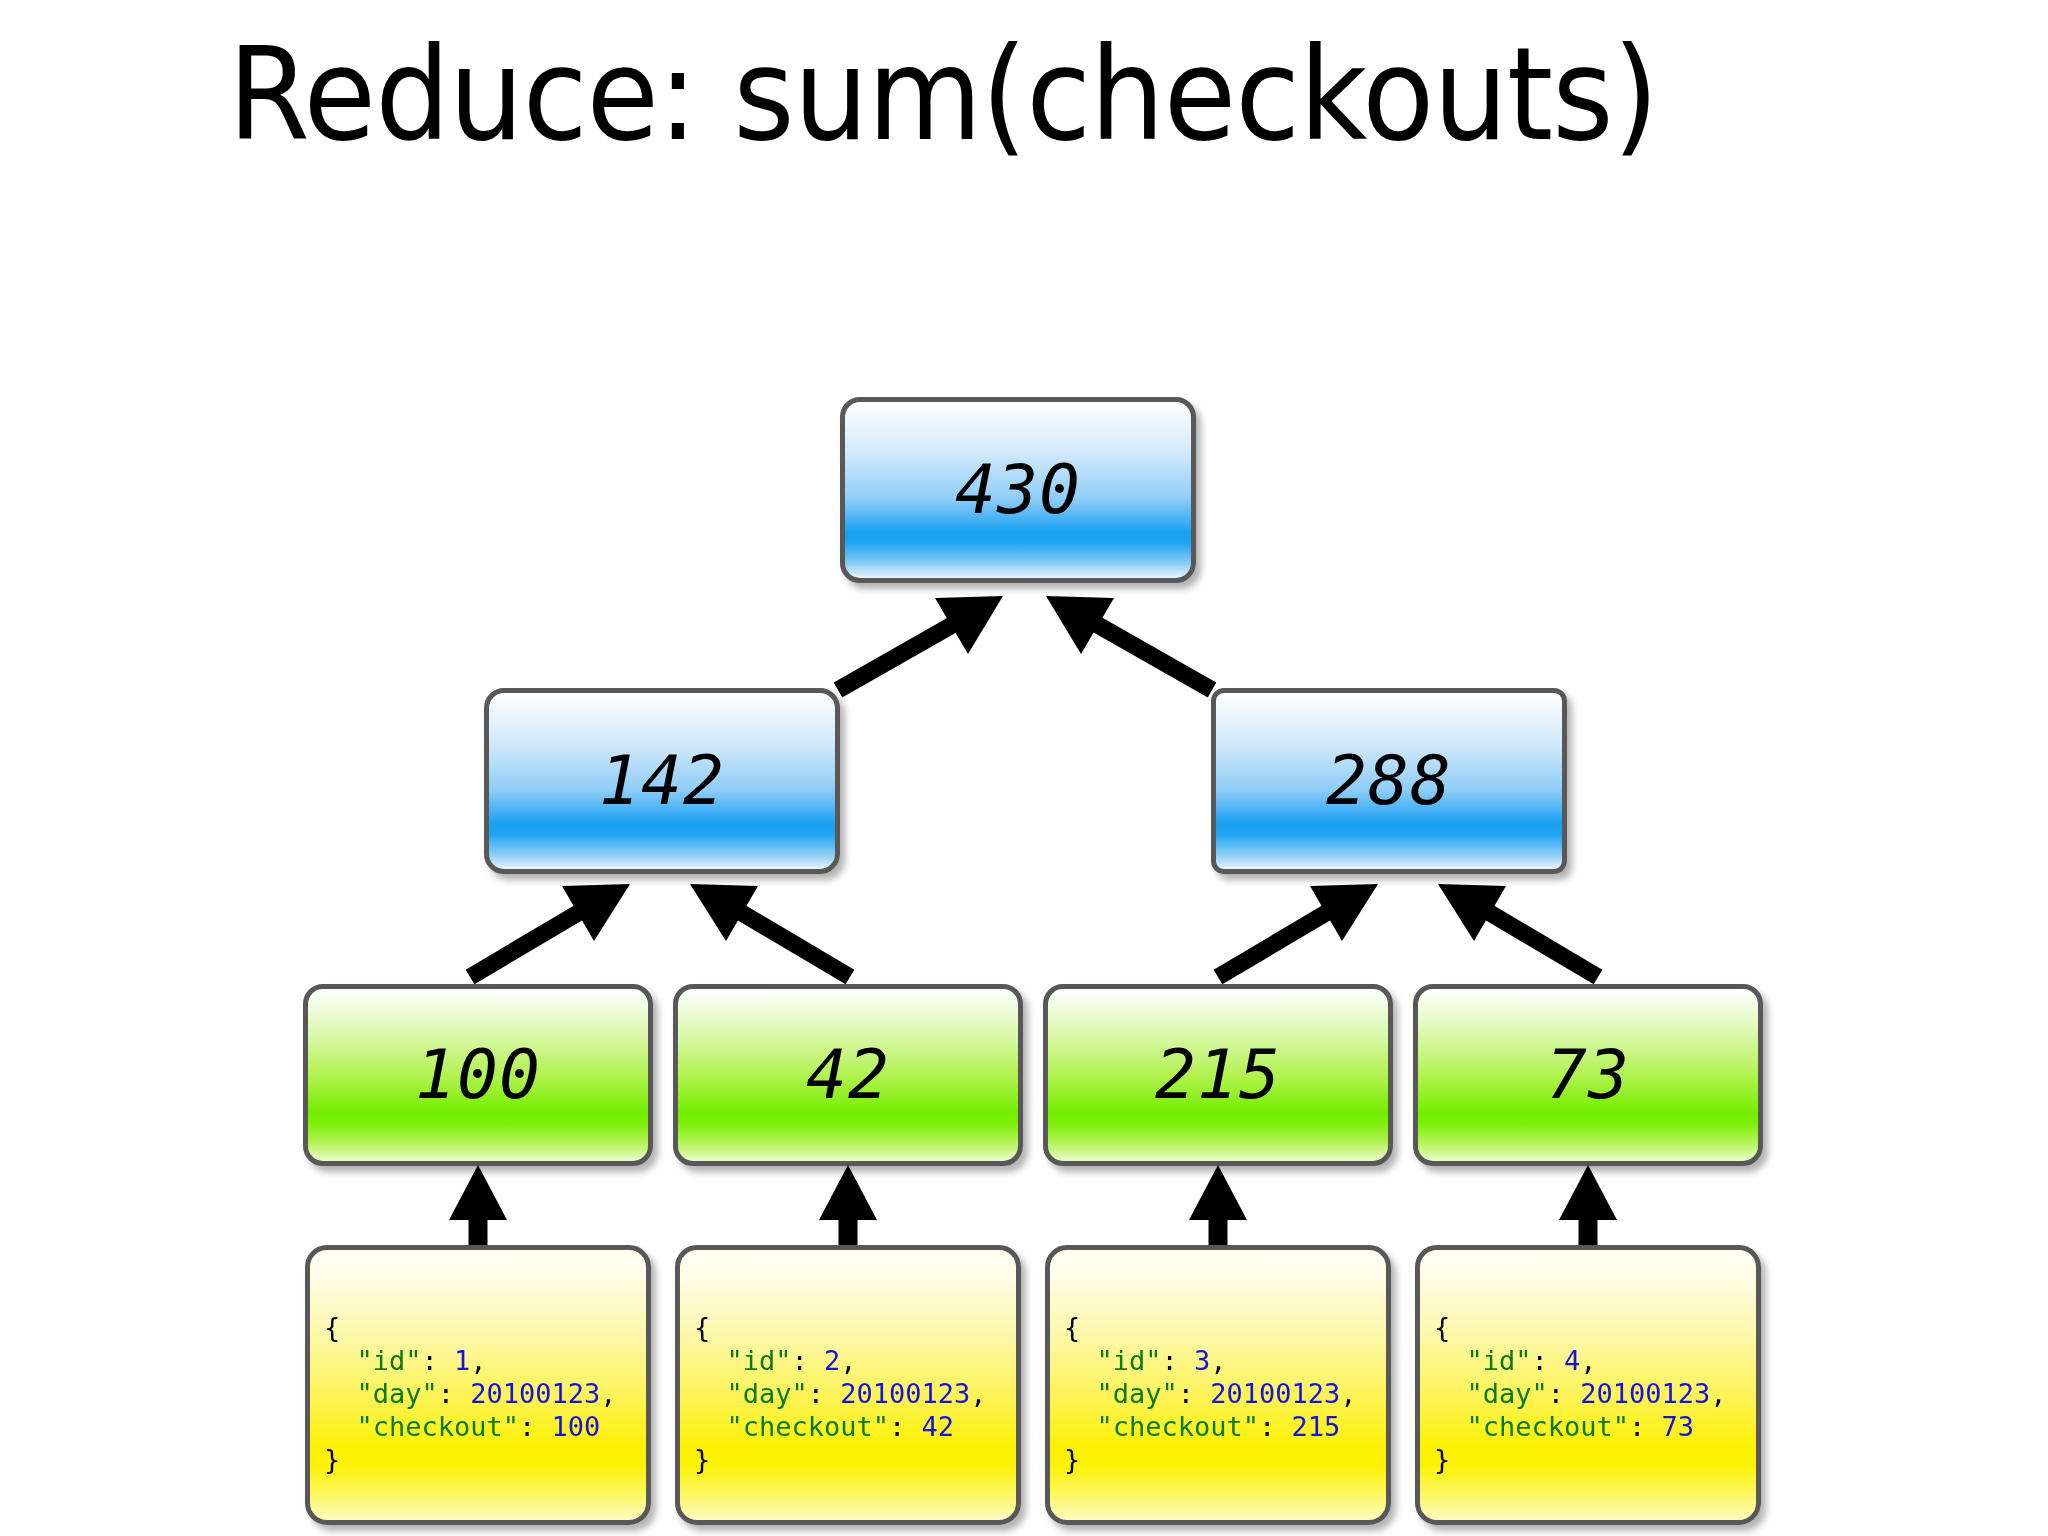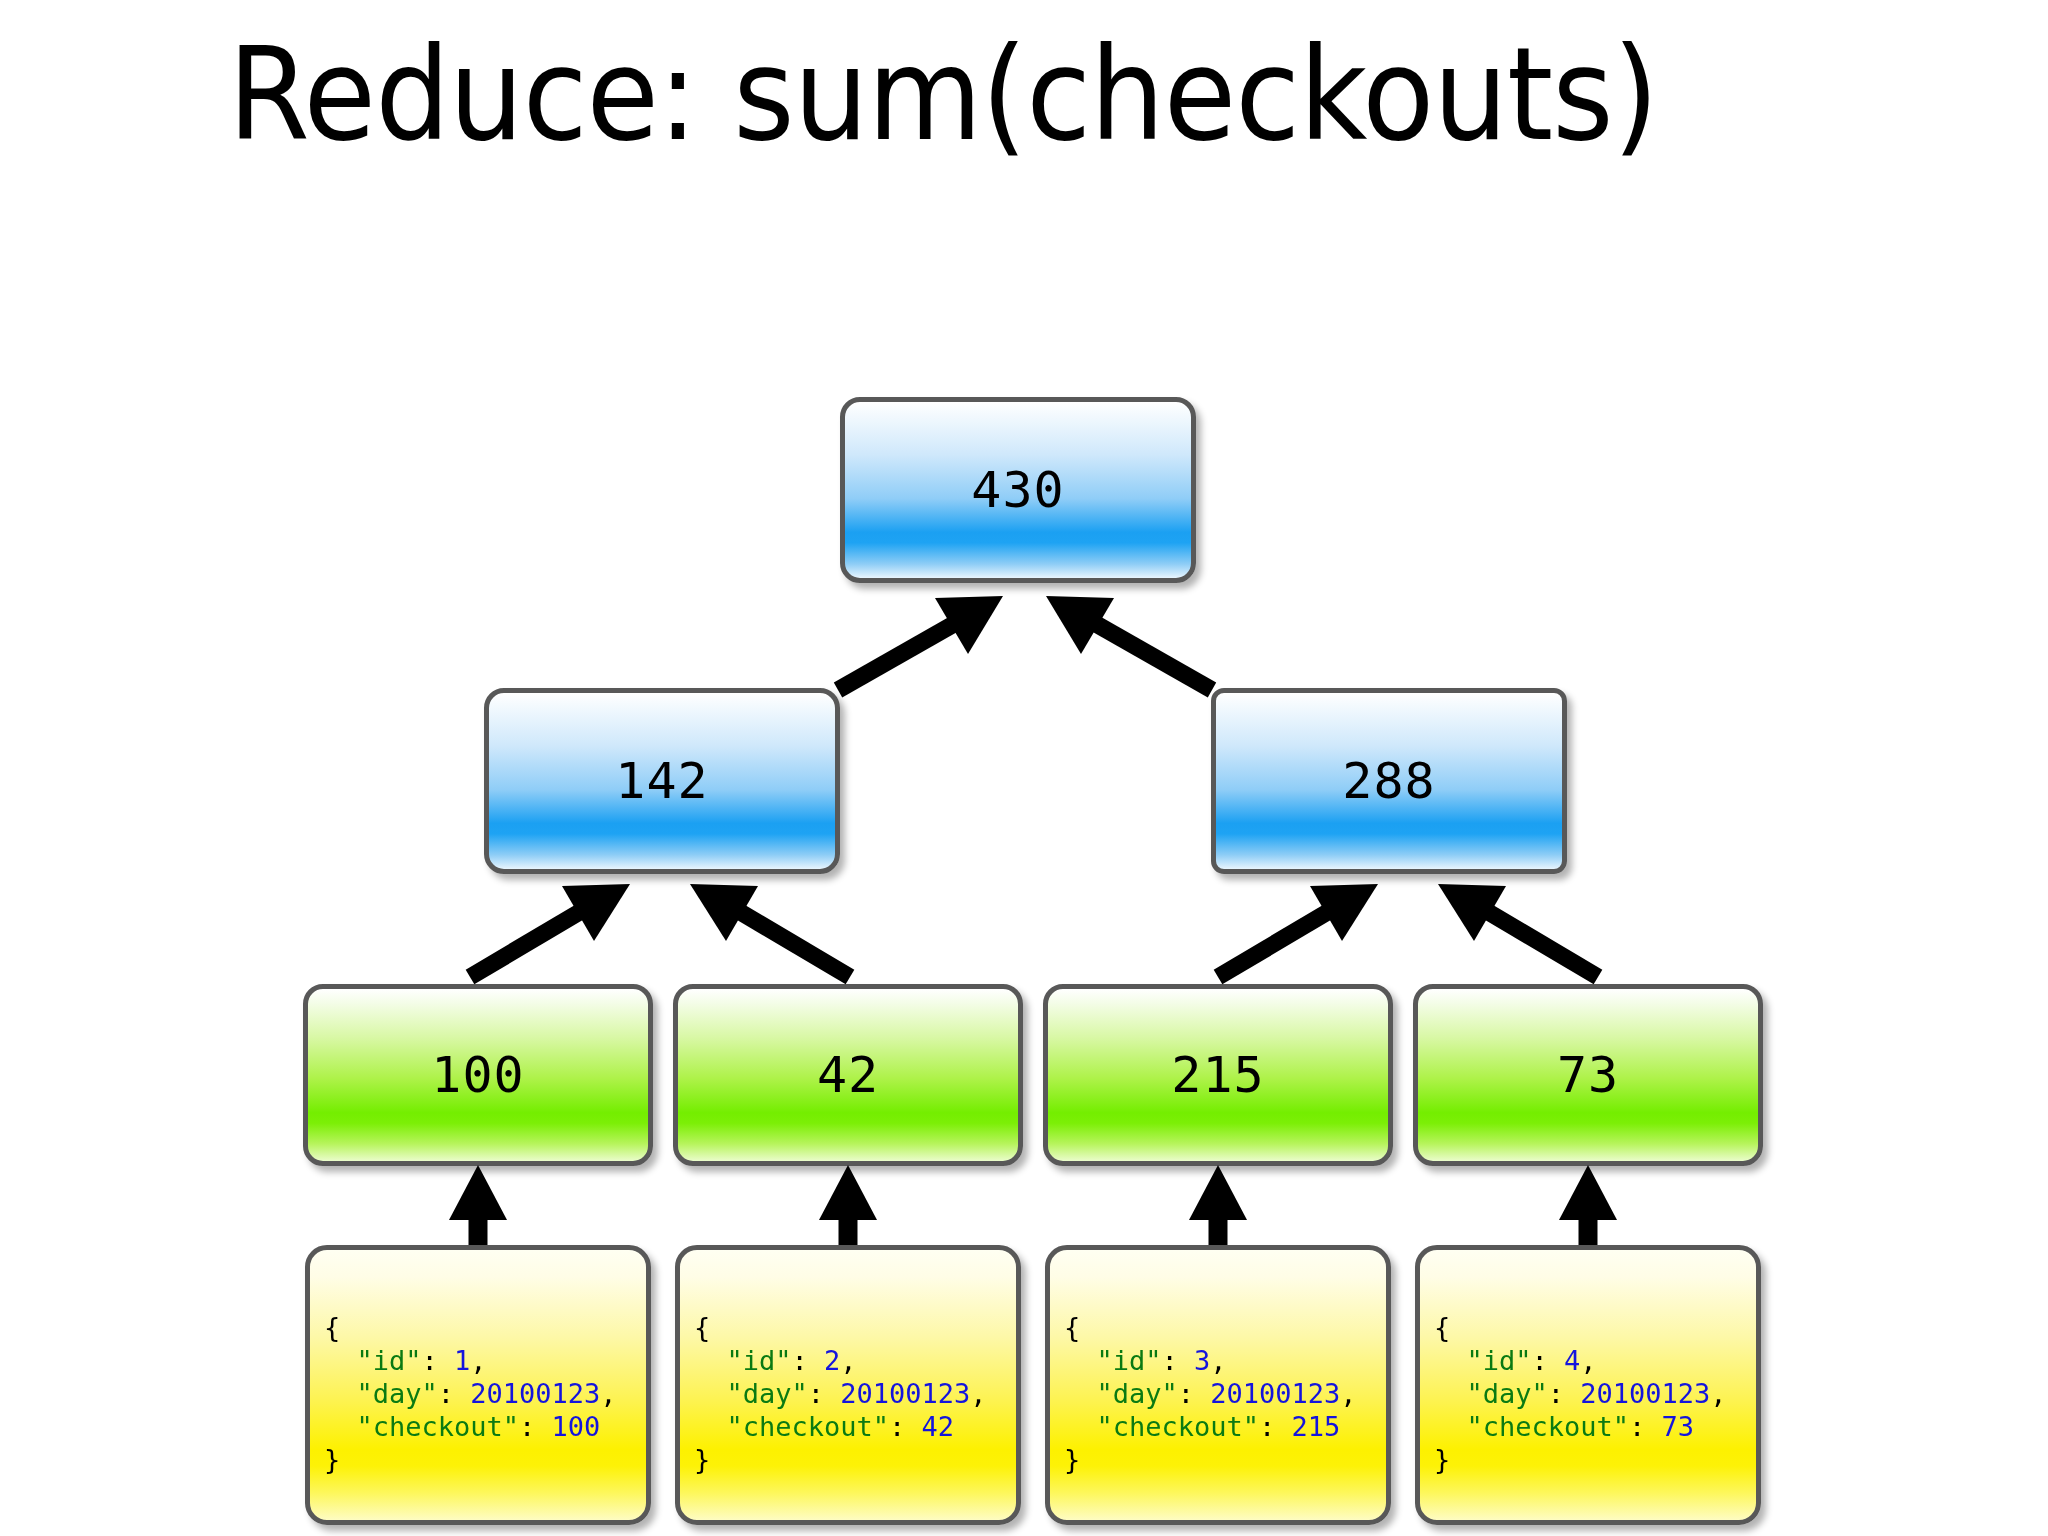--- a/index.html
+++ b/index.html
@@ -39,26 +39,27 @@
     border: 5px solid #585858;
     border-radius: 20px;
     box-shadow: 5px 6px 7px rgba(0,0,0,0.30);
     display: flex;
     align-items: center;
     justify-content: center;
     overflow: hidden;
   }
   .node .value {
     font-family: "DejaVu Sans Mono", monospace;
-    font-size: 50px;
+    font-size: 68px;
     color: #000000;
     line-height: 1;
     letter-spacing: 1px;
     position: relative;
     z-index: 2;
+    font-style: italic;
   }
 
   
   .node.blue {
     background: linear-gradient(to bottom,
         #ffffff 0%,
         #f2f9fe 8%,
         #cfe8fb 30%,
         #8fcdf7 55%,
         #1ba0f2 74%,

